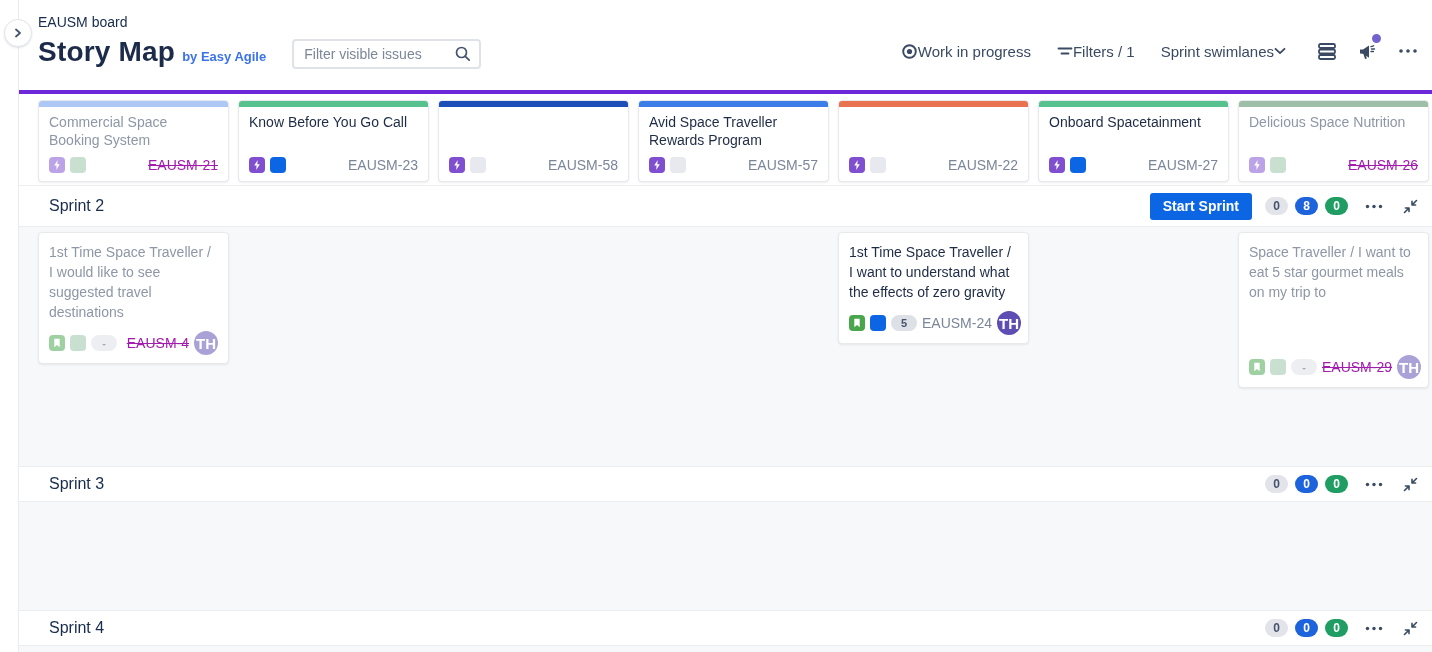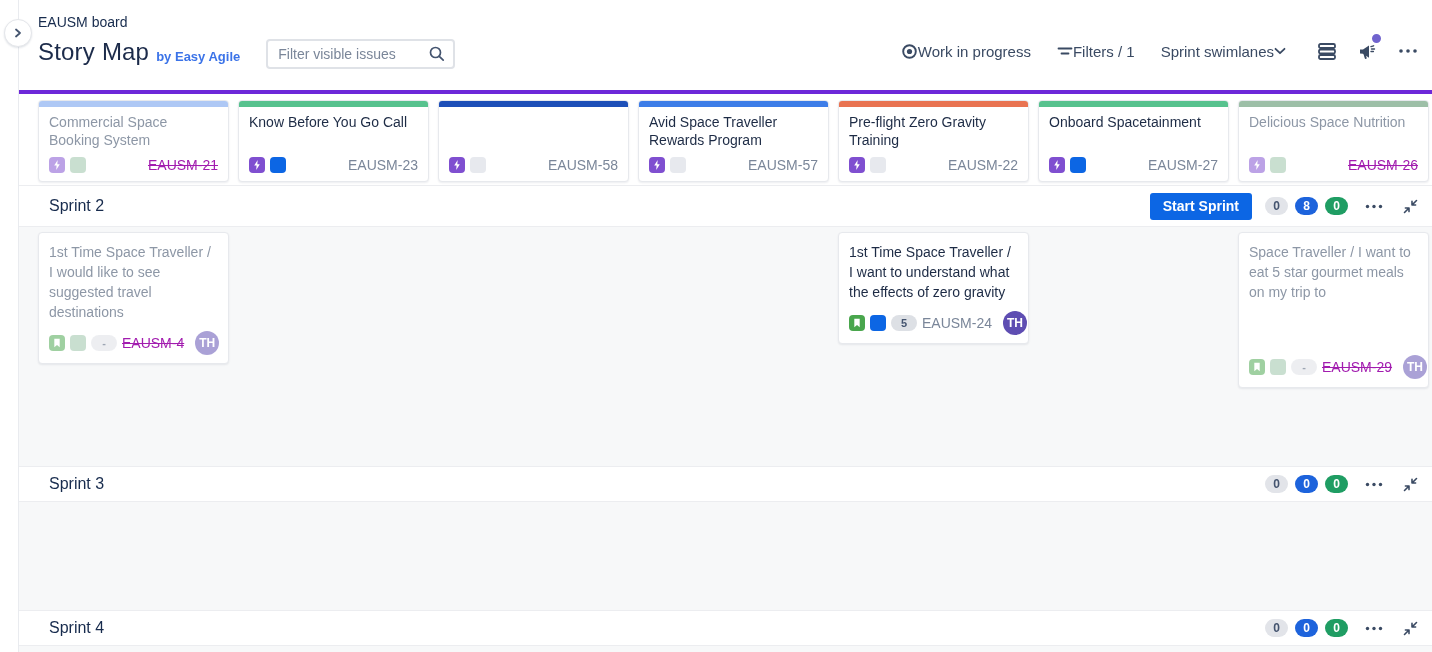--- a/index.html
+++ b/index.html
@@ -13,21 +13,21 @@
     background:#fff; border:1px solid #E4E6EA; box-shadow:0 1px 2px rgba(9,30,66,.12);
     display:flex; align-items:center; justify-content:center; cursor:pointer; z-index:5; }
 
   .main { position:absolute; left:19px; top:0; right:0; bottom:0; }
 
   
   .hdr { height:94px; background:#fff; border-bottom:4px solid #6d28d9;
     display:flex; align-items:flex-start; justify-content:space-between; padding:14px 14px 0 19px; }
   .breadcrumb { font-size:14px; color:#172B4D; margin-bottom:5px; }
   .title-row { display:flex; align-items:center; }
-  .page-title { font-size:24px; font-weight:400; color:#1C2B4A; letter-spacing:.2px;text-align:center; }
+  .page-title { font-size:28px; font-weight:700; color:#1C2B4A; letter-spacing:.2px;text-align:center; }
   .byline { font-size:13px; font-weight:600; color:#3B73E8; margin-left:7px; margin-top:8px; }
   .filter-box { margin-left:26px; margin-top:4px; position:relative; width:189px; height:30px; }
   .filter-box input { width:100%; height:100%; border:2px solid #DFE2E7; border-radius:4px;
     padding:0 32px 0 10px; font-size:14px; color:#172B4D; outline:none;
     font-family:"Liberation Sans", sans-serif; }
   .filter-box input::placeholder { color:#7A8699; }
   .filter-box .mag { position:absolute; right:9px; top:6px; }
 
   .hdr-right { display:flex; align-items:center; margin-top:27px; gap:26px; }
   .tool { display:flex; align-items:center; background:none; border:none; cursor:pointer;
@@ -81,22 +81,22 @@
   .sprint:nth-of-type(3) .sprint-cards { height:6px; padding:0 0 0 19px; }
 
   .story-card { background:#fff; border:1px solid #E7E9ED; border-radius:4px;
     box-shadow:0 1px 2px rgba(9,30,66,.08); padding:9px 10px 8px 10px; cursor:pointer;
     display:flex; flex-direction:column; }
   .story-title { font-size:14px; line-height:20px; color:#1D2B45; margin-bottom:9px; }
   .est-pill { min-width:26px; height:16px; border-radius:8px; background:#DDE0E5; color:#44546F;
     font-size:11px; font-weight:700; display:inline-flex; align-items:center; justify-content:center;
     padding:0 6px; flex:none; }
   .avatar { width:24px; height:24px; border-radius:50%; background:#5E4DB2; color:#fff;
-    font-size:12px; font-weight:700; display:flex; align-items:center; justify-content:center;
-    flex:none; margin-left:6px; }
+    font-size:15px; font-weight:700; display:flex; align-items:center; justify-content:center;
+    flex:none; }
   .story-card .issue-key { margin-left:auto; }
   svg { display:block; }
 </style>
 </head>
 <body>
 
 <div class="app">
   <div class="left-rail"></div>
   <button class="panel-toggle">
     <span>
@@ -244,21 +244,20 @@
                 </svg>
         </span>
         <span class="status-sq" style="background: rgb(231, 233, 238);"></span>
         <span class="issue-key">EAUSM-57</span>
       </div>
     </div>
   </div>
         <div class="epic-card" style="--bar: #E97351;">
     <div class="epic-bar"></div>
     <div class="epic-body">
-      <div class="epic-title">Pre-flight Zero Gravity Training</div>
       <div class="card-foot">
         <span class="type-ic">
           <svg width="16" height="16" viewBox="0 0 16 16">
                   <rect width="16" height="16" rx="4" fill="#7F4FD0"></rect>
                   <path d="M8.7 3 L5.2 8.6 H7.6 L7.2 13 L10.8 7.2 H8.3 Z" fill="#fff"></path>
                 </svg>
         </span>
         <span class="status-sq" style="background: rgb(231, 233, 238);"></span>
         <span class="issue-key">EAUSM-22</span>
       </div>

